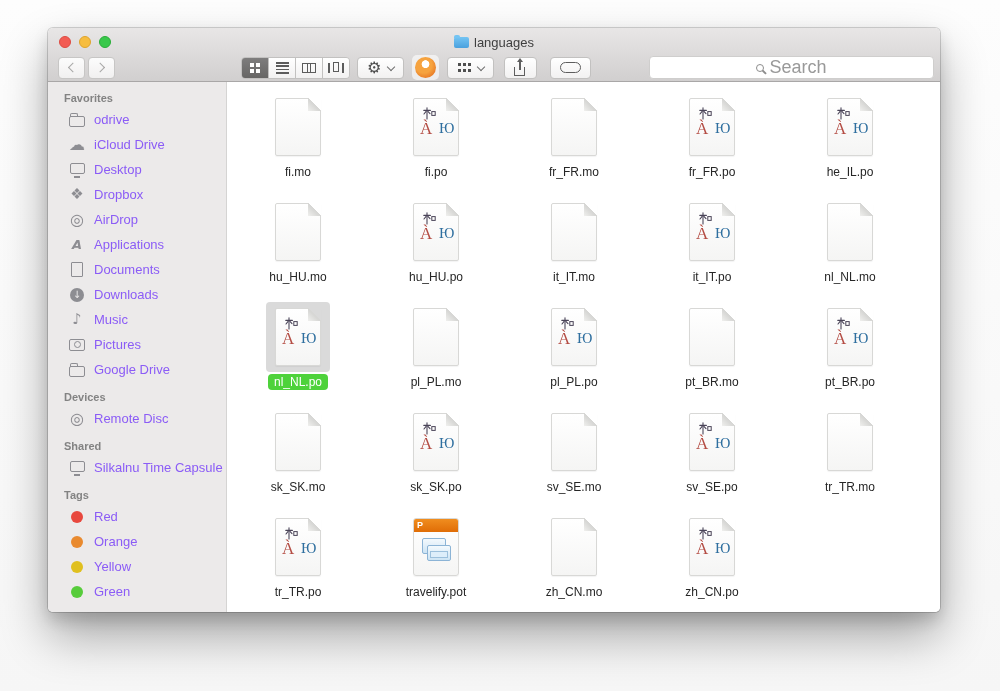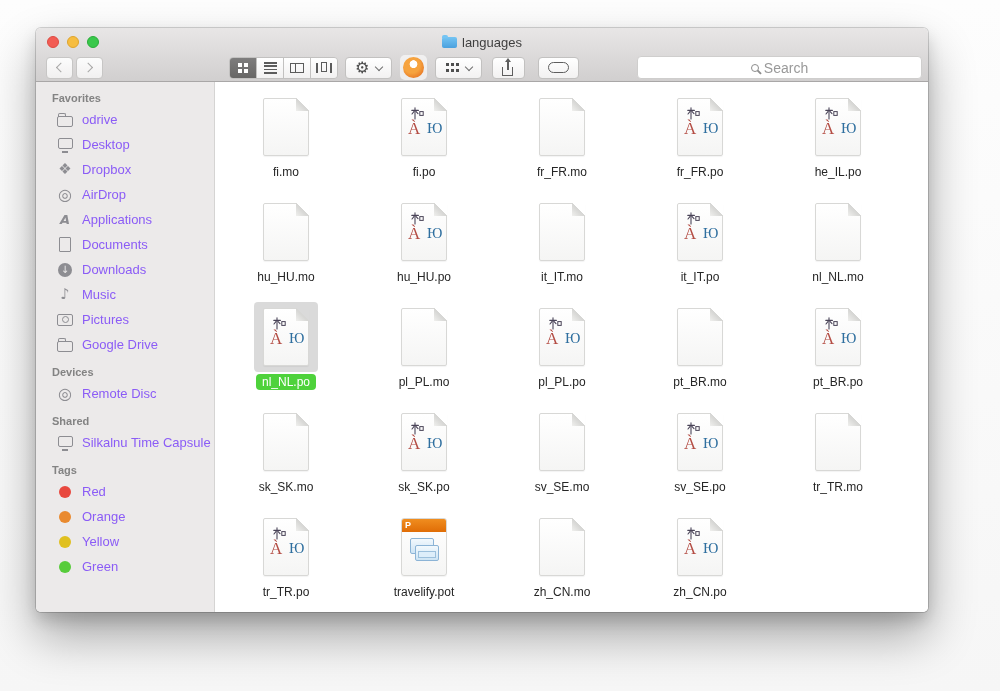--- a/index.html
+++ b/index.html
@@ -1,17 +1,17 @@
 <!DOCTYPE html>
 <html><head>
 <meta charset="utf-8">
 <style>
   html,body{margin:0;padding:0;font-family:"Liberation Sans",sans-serif;-webkit-font-smoothing:antialiased;}
   .stage{position:relative;width:1000px;height:691px;background:linear-gradient(#fdfdfd,#f6f6f6);overflow:hidden;}
-  .window{position:absolute;left:36px;top:28px;width:892px;height:584px;border-radius:5px;overflow:hidden;
+  .window{position:absolute;left:48px;top:28px;width:892px;height:584px;border-radius:5px;overflow:hidden;
           background:#fff;box-shadow:0 0 0 1px rgba(0,0,0,.16),0 24px 48px rgba(0,0,0,.33),0 8px 16px rgba(0,0,0,.15);}
   
   .chrome{height:53px;background:linear-gradient(#e8e6e6,#d1cfcf);border-bottom:1px solid #a9a7a7;position:relative;}
   .titlebar{height:26px;position:relative;}
   .lights{position:absolute;left:11px;top:8px;display:flex;gap:8px;}
   .tl{width:12px;height:12px;border-radius:50%;border:1px solid;box-sizing:border-box;}
   .tl.red{background:#f25c54;border-color:#dd4b42;}
   .tl.yellow{background:#f6bd40;border-color:#dfa42c;}
   .tl.green{background:#39c84b;border-color:#2aad39;}
   .title{display:flex;align-items:center;justify-content:center;gap:5px;padding-top:7px;font-size:13px;color:#3f3f3f;}
@@ -45,21 +45,21 @@
           background:radial-gradient(circle at 50% 34%,#fff 0 3.6px,rgba(255,255,255,0) 4.2px),radial-gradient(circle at 42% 38%,#f6a33f 0 45%,#df5d14 100%);}
   .grp{width:14px;height:10px;position:relative;}
   .grp::before{content:'';position:absolute;top:0;left:1px;width:3px;height:3px;background:currentColor;
         box-shadow:5px 0 0 currentColor,10px 0 0 currentColor,0 6px 0 currentColor,5px 6px 0 currentColor,10px 6px 0 currentColor;}
   .share-ic{position:relative;width:13px;height:16px;}
   .share-ic::before{content:'';position:absolute;bottom:0;left:0;width:11px;height:9px;border:1.5px solid #5e5e5e;border-top:none;box-sizing:border-box;}
   .share-ic::after{content:'';position:absolute;left:5px;top:1px;width:1.5px;height:9px;background:#5e5e5e;}
   .share-head{position:absolute;left:2.5px;top:-2px;width:0;height:0;border-left:3.2px solid transparent;border-right:3.2px solid transparent;border-bottom:4px solid #5e5e5e;}
   .tag-ic{width:21px;height:11px;border:1.5px solid #5e5e5e;border-radius:6px;box-sizing:border-box;}
   .search{margin-left:auto;width:283px;height:21px;background:#fff;border:1px solid #cfcecd;border-radius:4px;
-          display:flex;align-items:center;justify-content:center;gap:5px;color:#999;font-size:14px;}
+          display:flex;align-items:center;justify-content:center;gap:5px;color:#999;font-size:18px;}
   .mag{width:8px;height:8px;border:1.5px solid #8d8d8d;border-radius:50%;position:relative;box-sizing:border-box;}
   .mag::after{content:'';position:absolute;right:-3.4px;bottom:-2px;width:4.5px;height:1.5px;background:#8d8d8d;transform:rotate(45deg);}
   
   .wbody{display:flex;height:531px;}
   .sidebar{width:179px;background:#eceaea;border-right:1px solid #d5d4d3;box-sizing:border-box;overflow:hidden;padding-top:8px;}
   .sec{margin-top:7px;}
   .sec:first-child{margin-top:0;}
   .sec-h{height:17px;line-height:17px;padding-left:16px;font-size:11px;font-weight:700;color:#838383;}
   .srow{height:25px;display:flex;align-items:center;gap:8px;padding-left:20px;cursor:default;}
   .slabel{font-size:13px;color:#8b5cf6;white-space:nowrap;}
@@ -182,20 +182,24 @@
     <div class="wbody">
       <div class="sidebar">
   <div class="sec">
     <div class="sec-h">Favorites</div>
     <div class="sec-items">
   <div class="srow">
     <span class="icn icn-folder"></span>
     <span class="slabel">odrive</span>
   </div>
 
+  <div class="srow">
+    <span class="icn icn-cloud"></span>
+    <span class="slabel">iCloud Drive</span>
+  </div>
 
   <div class="srow">
     <span class="icn icn-display"></span>
     <span class="slabel">Desktop</span>
   </div>
 
   <div class="srow">
     <span class="icn icn-dropbox"></span>
     <span class="slabel">Dropbox</span>
   </div>

